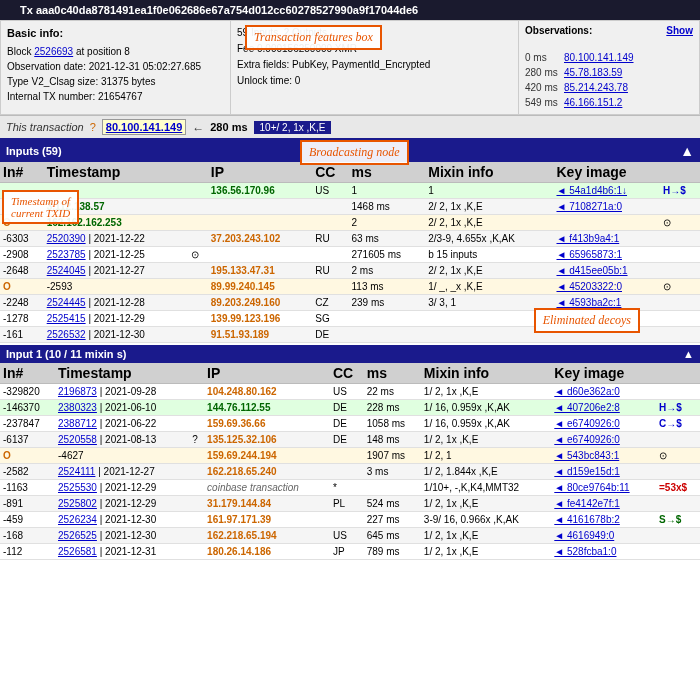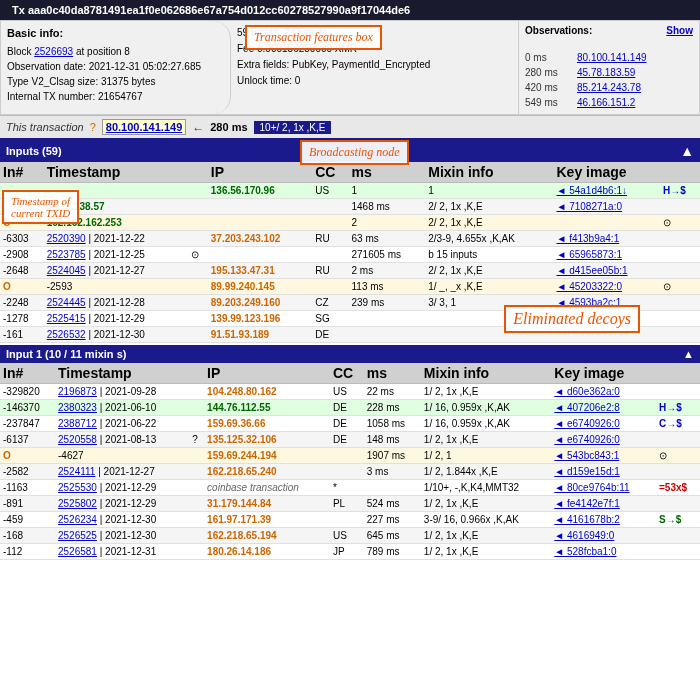--- a/index.html
+++ b/index.html
@@ -8,21 +8,21 @@
       font-size: 11px;
       background: #fff;
       width: 700px;
       overflow-x: hidden;
     }
 
     
     .header {
       background: #1a1a2e;
       color: #fff;
-      padding: 4px 12px;
+      padding: 4px 20px;
       font-size: 11px;
       font-weight: bold;
       white-space: nowrap;
       overflow: hidden;
       text-overflow: ellipsis;
     }
 
     
     .top-section {
       display: flex;
@@ -30,21 +30,20 @@
       background: #f0f0f0;
       position: relative;
     }
 
     .basic-info {
       flex: 0 0 230px;
       padding: 4px 6px;
       border-right: 1px solid #ccc;
       font-size: 10px;
       line-height: 1.5;
-      border-radius: 18px;
     }
     .basic-info .title {
       font-weight: bold;
       font-size: 11px;
       margin-bottom: 2px;
     }
     .basic-info a {
       color: #0000cc;
       text-decoration: underline;
     }
@@ -67,21 +66,21 @@
       justify-content: space-between;
       font-weight: bold;
       margin-bottom: 14px;
     }
     .observations a {
       color: #0000cc;
       text-decoration: underline;
     }
     .obs-row {
       display: flex;
-      gap: 17px;
+      gap: 4px;
       font-size: 10px;
       line-height: 1.5;
     }
     .obs-ms {
       width: 35px;
       color: #333;
     }
     .obs-ip {
       color: #0000cc;
       text-decoration: underline;
@@ -263,21 +262,21 @@
       top: 0px;
       left: 300px;
     }
 
     .ann-eliminated {
       position: absolute;
       border: 2px solid #e85500;
       background: rgba(255,255,255,0.93);
       color: #e85500;
       font-style: italic;
-      font-size: 16px;
+      font-size: 12px;
       font-family: 'Times New Roman', serif;
       padding: 3px 7px;
       z-index: 20;
       pointer-events: none;
       bottom: 10px;
       right: 60px;
     }
 
     .section-wrap {
       position: relative;

